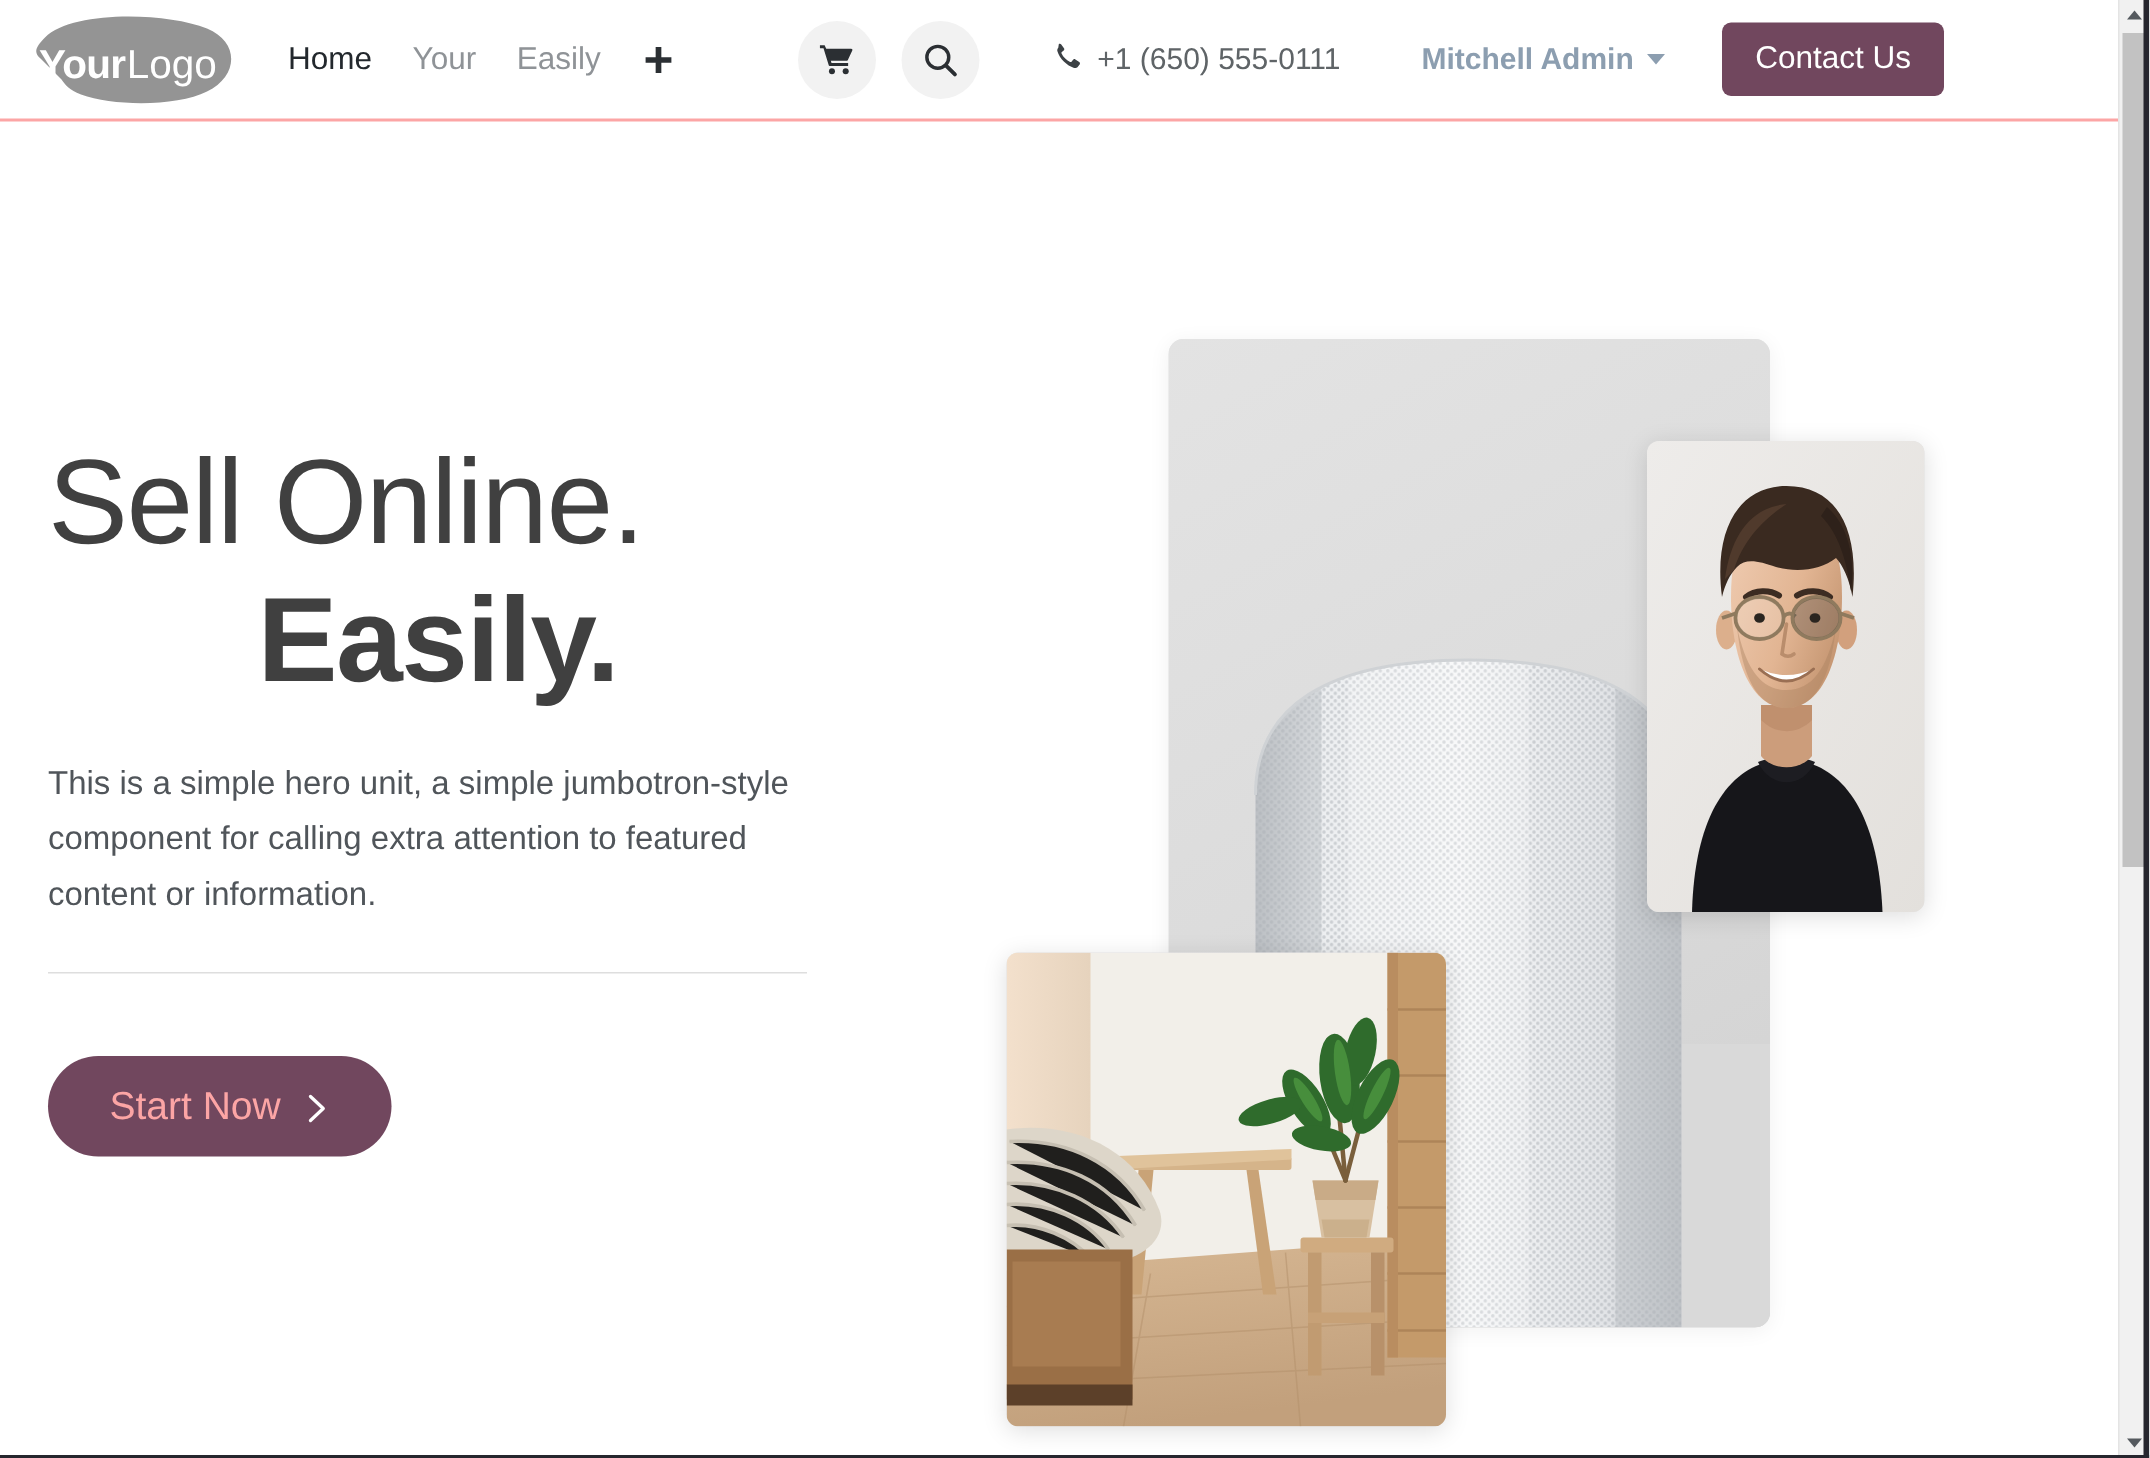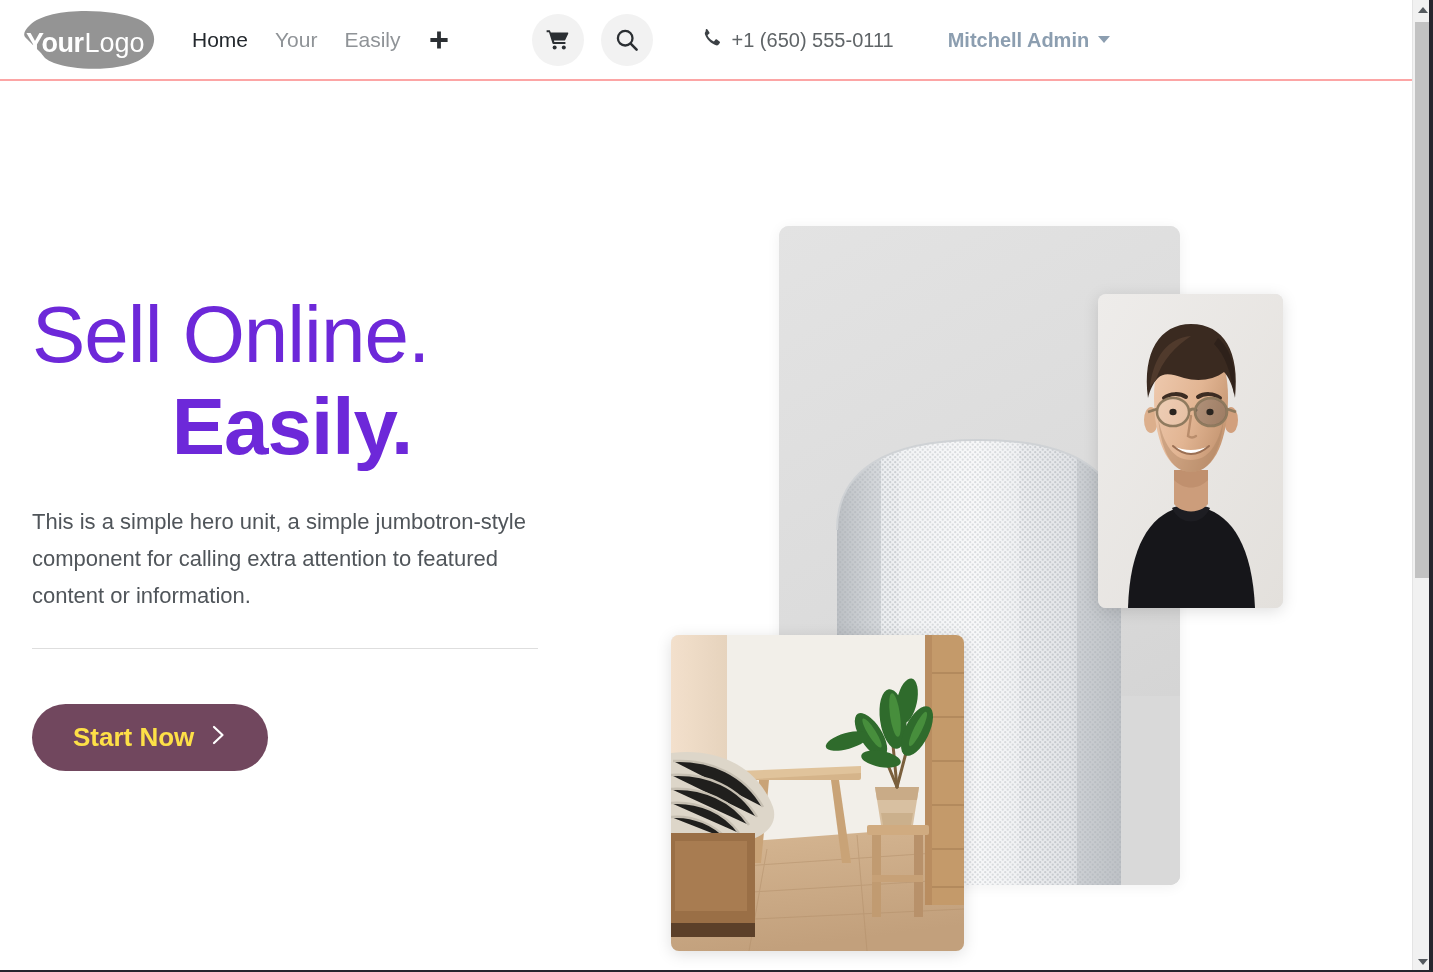--- a/index.html
+++ b/index.html
@@ -175,21 +175,21 @@
   }
 
   .hero-copy {
     position: absolute;
     left: 32px;
     top: 214px;
     width: 520px;
   }
   .hero-title {
     margin: 0;
-    color: #6d28d9;
+    color: #404040;
     font-size: 80px;
     line-height: 1.0;
     letter-spacing: -1px;
   }
   .hero-title .line1 {
     display: block;
     font-weight: 300;
   }
   .hero-title .line2 {
     display: block;
@@ -208,32 +208,31 @@
   .hero-divider {
     width: 506px;
     height: 1px;
     background: #dedede;
     border: 0;
     margin: 33px 0 0 0;
   }
   .start-btn {
     margin-top: 55px;
     display: inline-flex;
-    align-items: flex-start;
+    align-items: flex-end;
     gap: 17px;
     background: #71475e;
-    color: #fde047;
+    color: #fca5a5;
     border: none;
     border-radius: 40px;
     font-size: 26px;
     padding: 20px 41px 21px 41px;
     cursor: pointer;
     font-family: "Liberation Sans", sans-serif;
     line-height: 1;
-    font-weight: bold;
   }
   .start-btn .chevron {
     display: inline-flex;
     align-items: center;
   }
 
   
   .collage { position: absolute; inset: 0; }
 
   .photo {
@@ -387,20 +386,21 @@
           </svg>
         </span>
         <span class="phone-number">+1 (650) 555-0111</span>
       </a>
 
       <div class="user-menu">
         <span class="user-name">Mitchell Admin</span>
         <span class="caret-down"></span>
       </div>
 
+      <button class="contact-btn">Contact Us</button>
     </div>
   </header>
 
   <section class="hero">
 
     <div class="hero-copy">
       <h1 class="hero-title">
         <span class="line1">Sell Online.</span>
         <span class="line2">Easily.</span>
       </h1>

